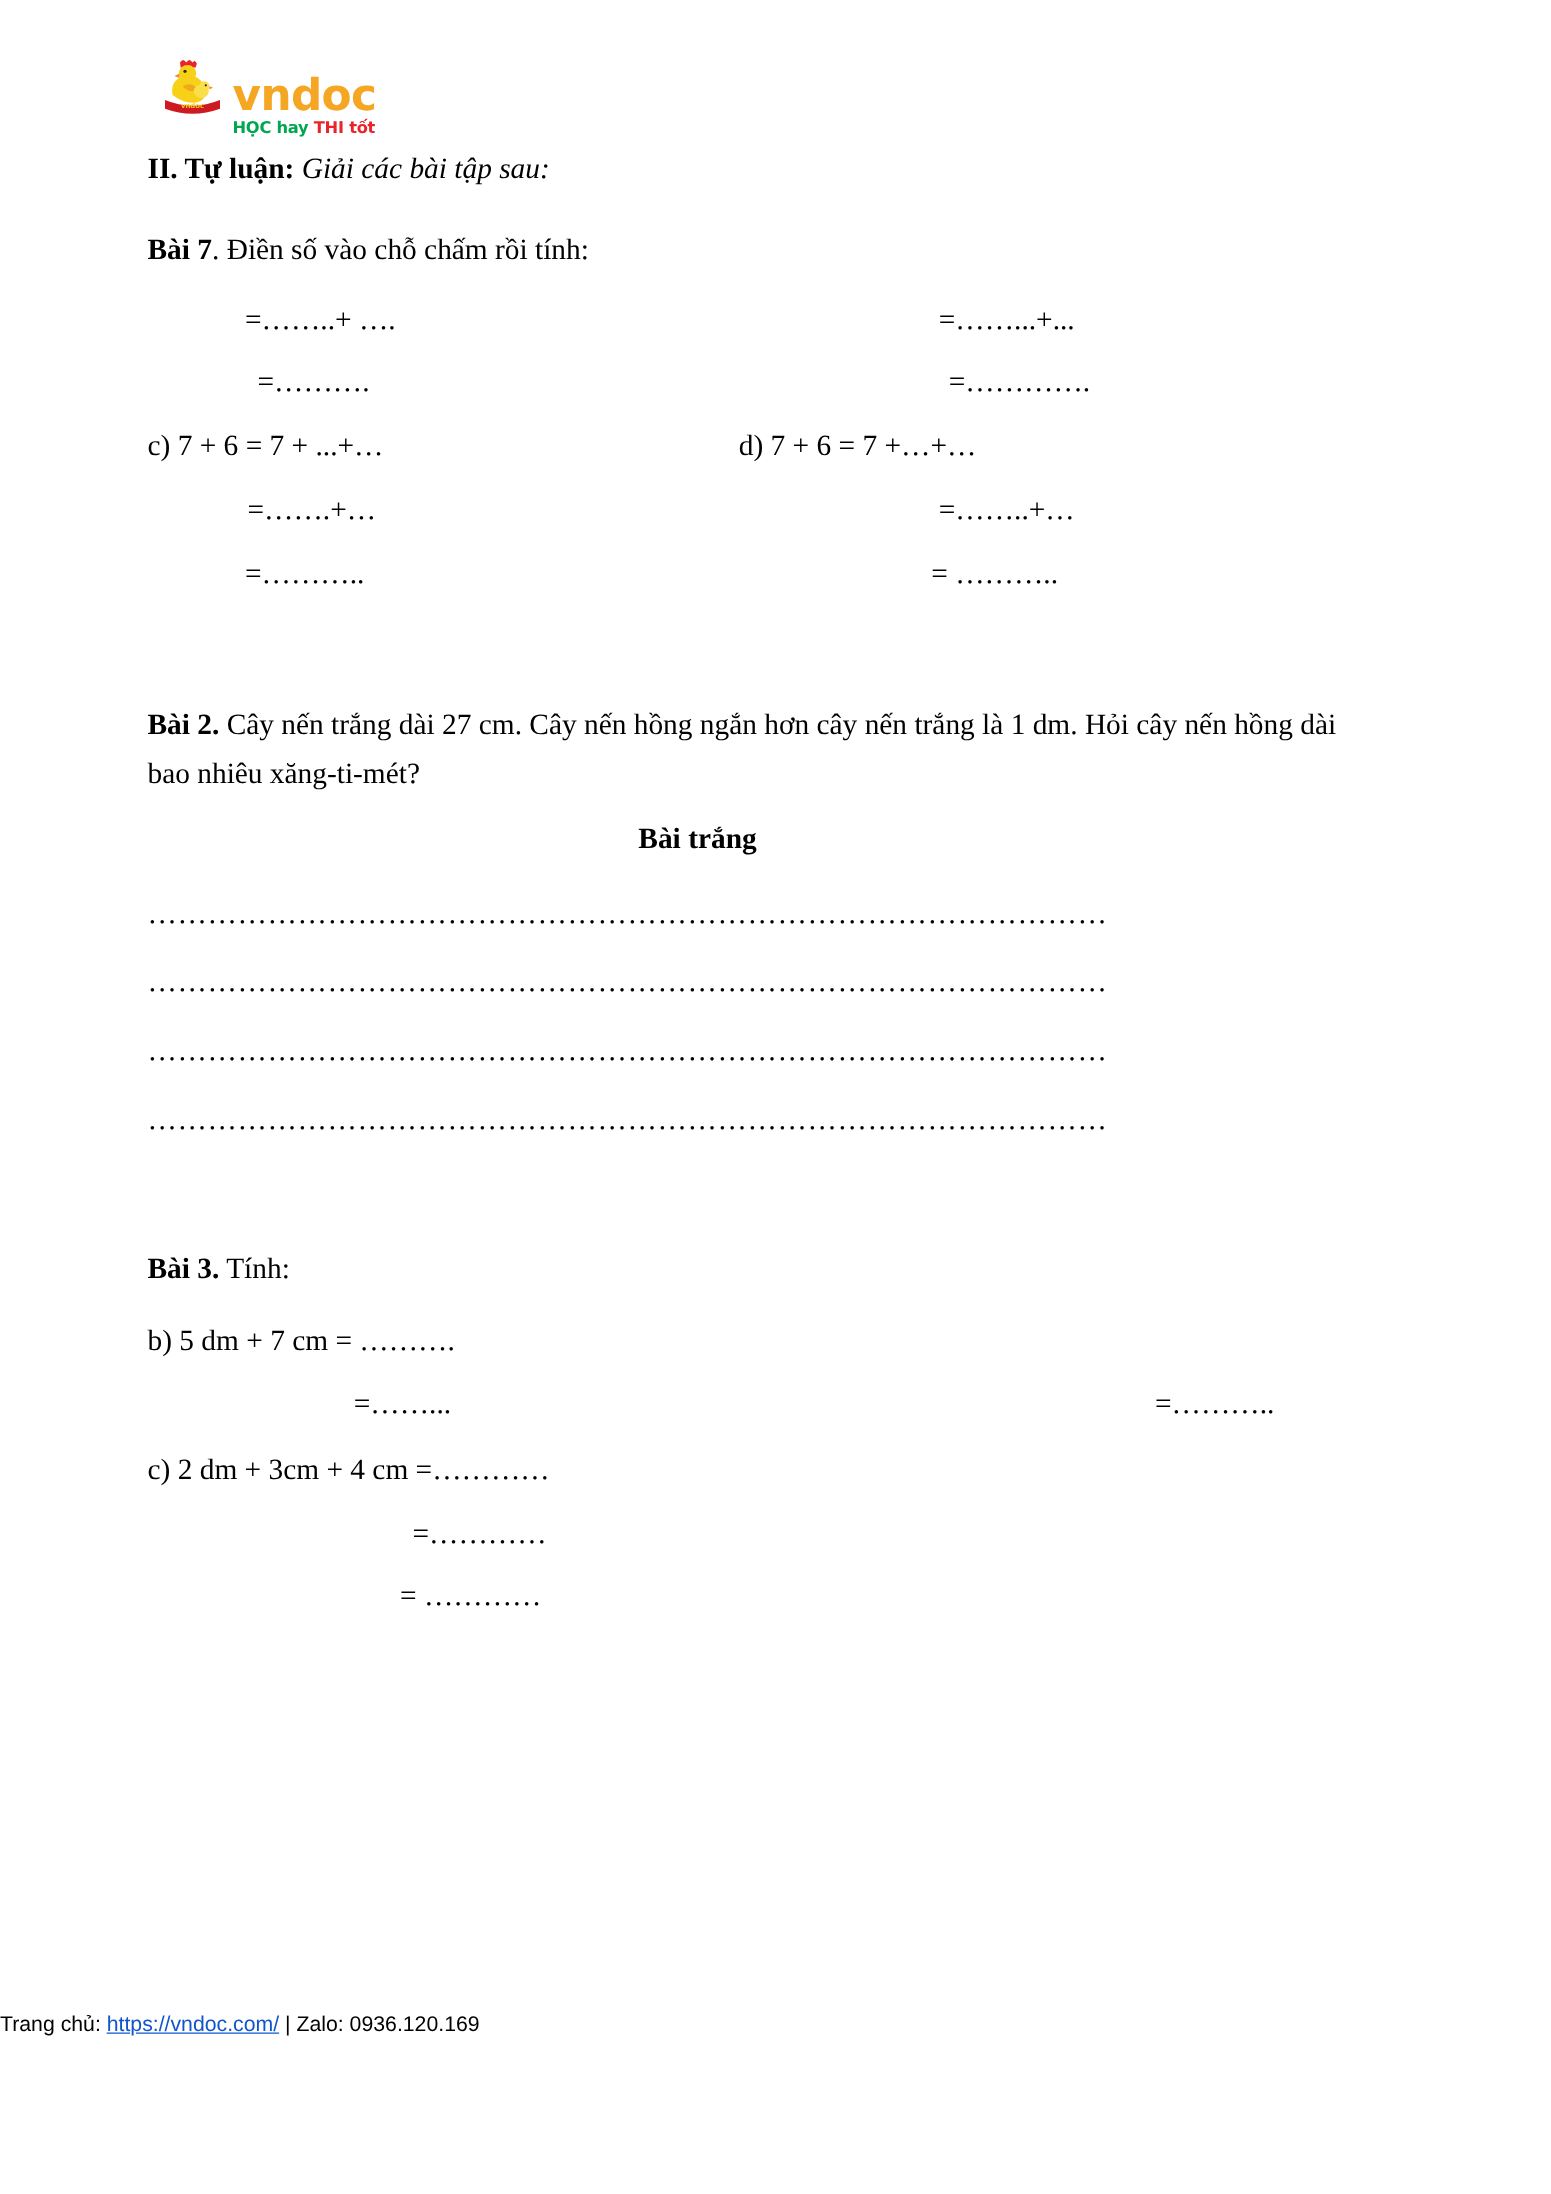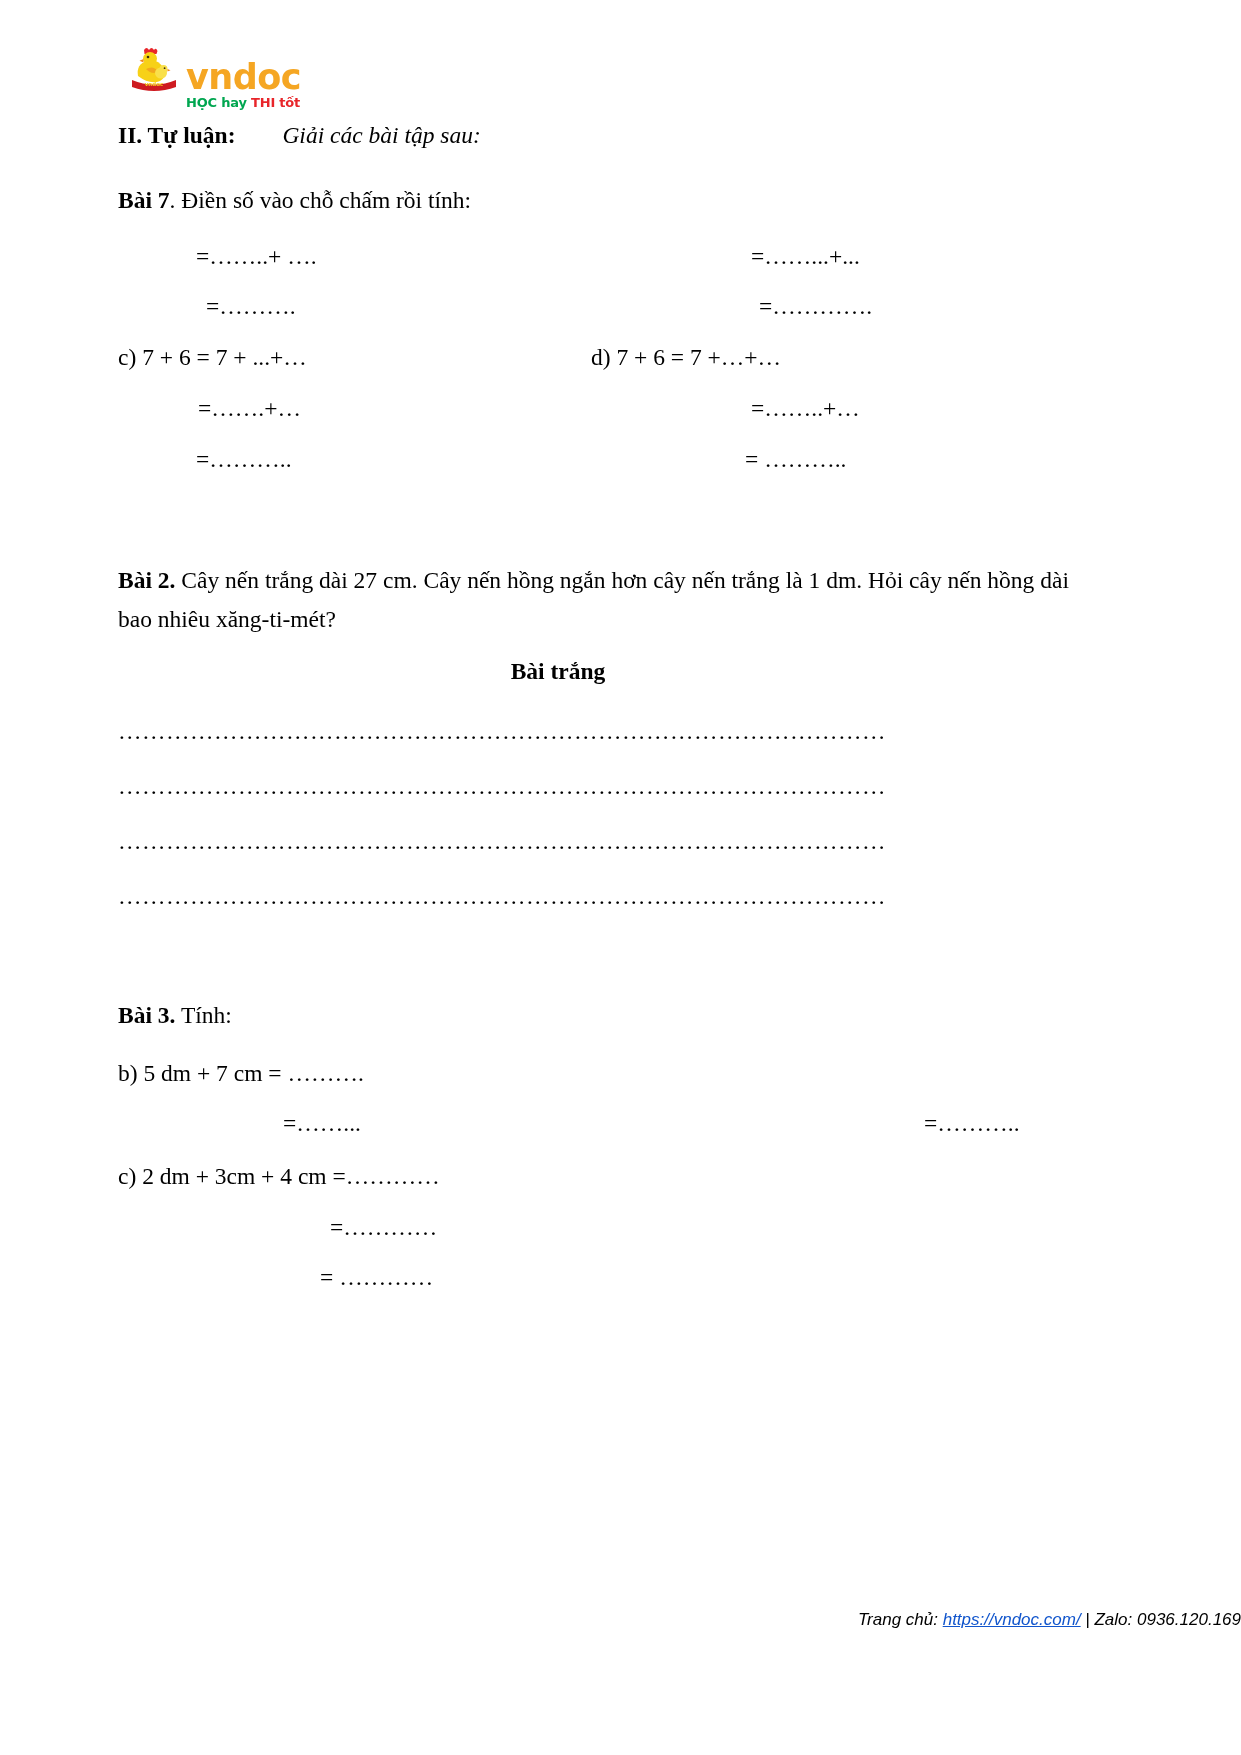--- a/index.html
+++ b/index.html
@@ -73,21 +73,21 @@
   .line {
     font-size: 23.5px;
     line-height: 1.05;
     white-space: pre;
   }
   .para {
     font-size: 23.5px;
     line-height: 1.62;
   }
   .b { font-weight: 700; }
-  .i { font-style: italic; margin-left: 41px; }
+  .i { font-style: italic; }
 
   .row2 {
     display: flex;
     width: 100%;
   }
   .col-a { width: 473px; flex: none; }
   .col-b { width: 520px; flex: none; }
 
   .indent-1 { padding-left: 78px; }
   .indent-2 { padding-left: 88px; }
@@ -105,25 +105,24 @@
     white-space: nowrap;
     overflow: hidden;
   }
 
   
   .footer {
     position: absolute;
     left: 0;
     top: 1610px;
     width: 1241px;
-    text-align: right;
+    text-align: left;
     font-family: "Liberation Sans", sans-serif;
     font-size: 17px;
     color: #000000;
-    font-style: italic;
   }
   .footer a {
     color: #1155CC;
     text-decoration: underline;
   }
 </style>
 </head>
 <body>
 
 <div class="page">

